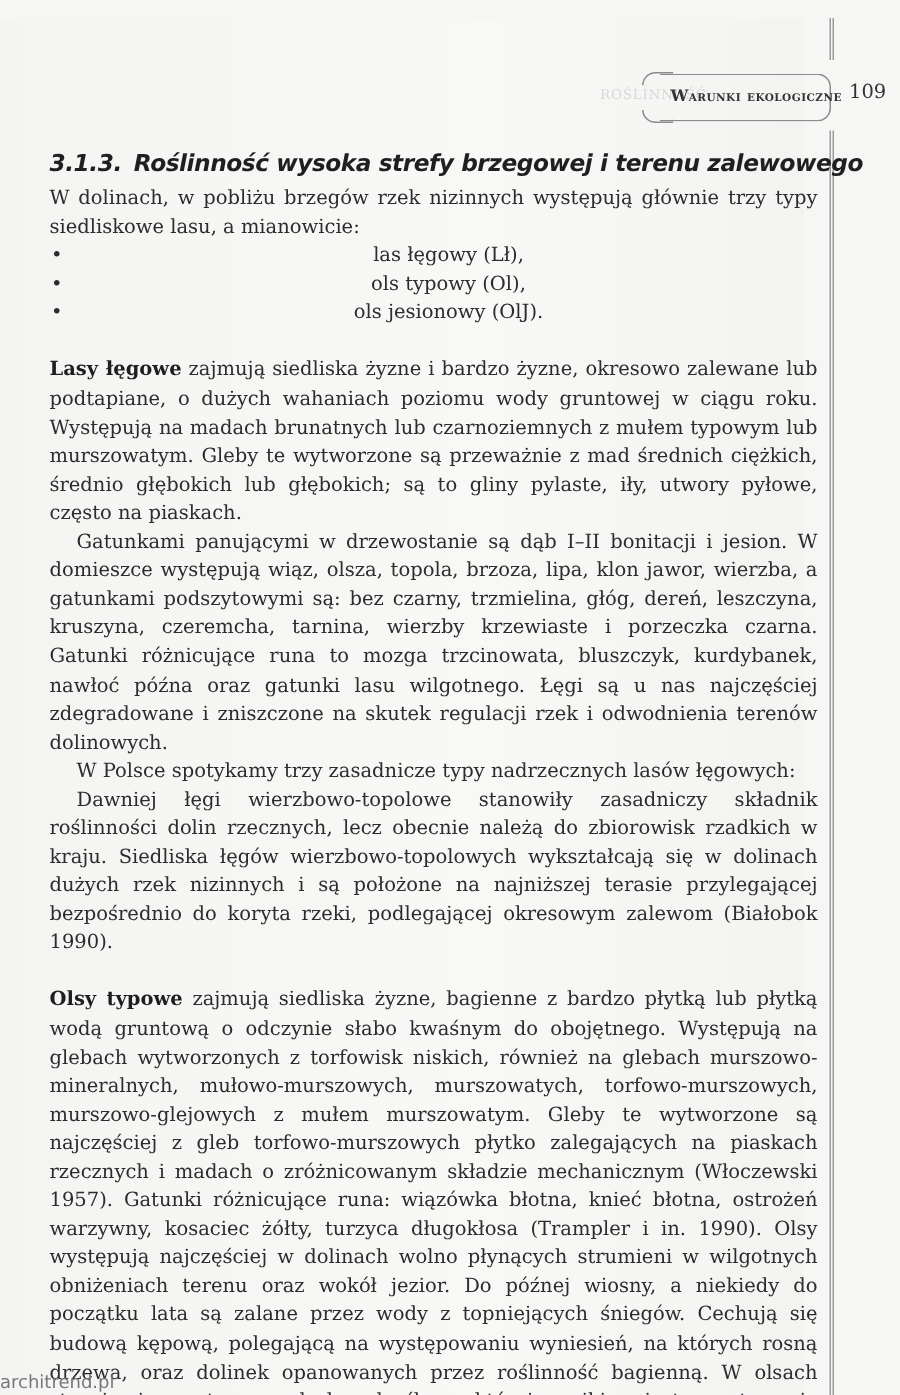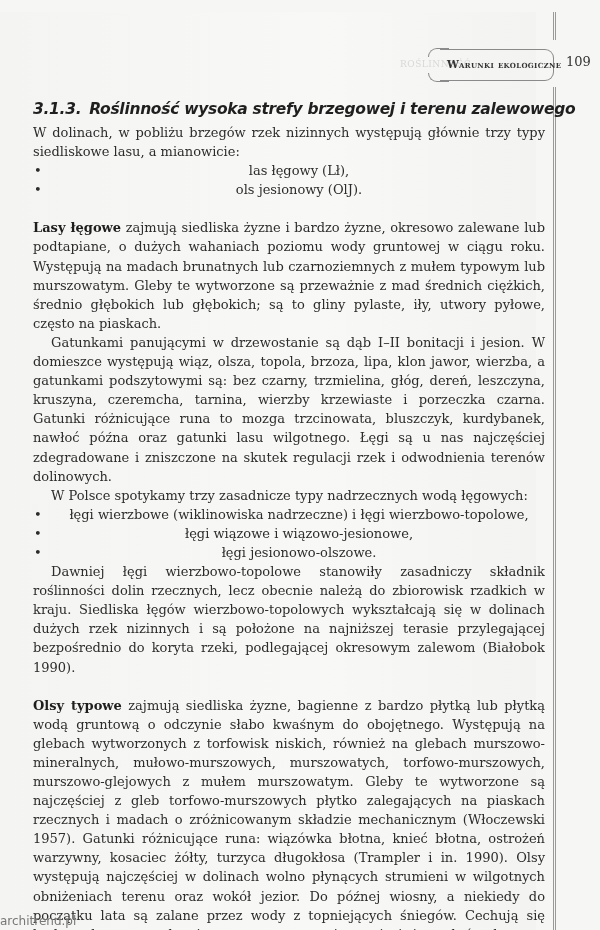--- a/index.html
+++ b/index.html
@@ -183,33 +183,29 @@
 
   <div class="column">
 
     <h2 class="section-title">
       <span class="num">3.1.3.</span><span>Roślinność wysoka strefy brzegowej i terenu zalewowego</span>
     </h2>
 
     <p>W dolinach, w pobliżu brzegów rzek nizinnych występują głównie trzy typy siedliskowe lasu, a mianowicie:</p>
     <ul>
       <li>las łęgowy (Lł),</li>
+      <li>ols typowy (Ol),</li>
       <li>ols jesionowy (OlJ).</li>
     </ul>
 
     <p class="gap"><b>Lasy łęgowe</b><span> zajmują siedliska żyzne i bardzo żyzne, okresowo zalewane lub podtapiane, o dużych wahaniach poziomu wody gruntowej w ciągu roku. Występują na madach brunatnych lub czarnoziemnych z mułem typowym lub murszowatym. Gleby te wytworzone są przeważnie z mad średnich ciężkich, średnio głębokich lub głębokich; są to gliny pylaste, iły, utwory pyłowe, często na piaskach.</span></p>
 
     <p class="indent">Gatunkami panującymi w drzewostanie są dąb I–II bonitacji i jesion. W domieszce występują wiąz, olsza, topola, brzoza, lipa, klon jawor, wierzba, a gatunkami podszytowymi są: bez czarny, trzmielina, głóg, dereń, leszczyna, kruszyna, czeremcha, tarnina, wierzby krzewiaste i porzeczka czarna. Gatunki różnicujące runa to mozga trzcinowata, bluszczyk, kurdybanek, nawłoć późna oraz gatunki lasu wilgotnego. Łęgi są u nas najczęściej zdegradowane i zniszczone na skutek regulacji rzek i odwodnienia terenów dolinowych.</p>
 
-    <p class="indent">W Polsce spotykamy trzy zasadnicze typy nadrzecznych wodą łęgowych:</p>
-    <ul>
-      <li>łęgi wierzbowe (wiklinowiska nadrzeczne) i łęgi wierzbowo-topolowe,</li>
-      <li>łęgi wiązowe i wiązowo-jesionowe,</li>
-      <li>łęgi jesionowo-olszowe.</li>
-    </ul>
+    <p class="indent">W Polsce spotykamy trzy zasadnicze typy nadrzecznych lasów łęgowych:</p>
 
     <p class="indent">Dawniej łęgi wierzbowo-topolowe stanowiły zasadniczy składnik roślinności dolin rzecznych, lecz obecnie należą do zbiorowisk rzadkich w kraju. Siedliska łęgów wierzbowo-topolowych wykształcają się w dolinach dużych rzek nizinnych i są położone na najniższej terasie przylegającej bezpośrednio do koryta rzeki, podlegającej okresowym zalewom (Białobok 1990).</p>
 
     <p class="gap"><b>Olsy typowe</b><span> zajmują siedliska żyzne, bagienne z bardzo płytką lub płytką wodą gruntową o odczynie słabo kwaśnym do obojętnego. Występują na glebach wytworzonych z torfowisk niskich, również na glebach murszowo-mineralnych, mułowo-murszowych, murszowatych, torfowo-murszowych, murszowo-glejowych z mułem murszowatym. Gleby te wytworzone są najczęściej z gleb torfowo-murszowych płytko zalegających na piaskach rzecznych i madach o zróżnicowanym składzie mechanicznym (Włoczewski 1957). Gatunki różnicujące runa: wiązówka błotna, knieć błotna, ostrożeń warzywny, kosaciec żółty, turzyca długokłosa (Trampler i in. 1990). Olsy występują najczęściej w dolinach wolno płynących strumieni w wilgotnych obniżeniach terenu oraz wokół jezior. Do późnej wiosny, a niekiedy do początku lata są zalane przez wody z topniejących śniegów. Cechują się budową kępową, polegającą na występowaniu wyniesień, na których rosną drzewa, oraz dolinek opanowanych przez roślinność bagienną. W olsach stosuje się często gospodarkę odroślową, której wynikiem jest powstawanie kęp,</span></p>
 
   </div>
 
   <div class="watermark">architrend.pl</div>
 </div>
 

